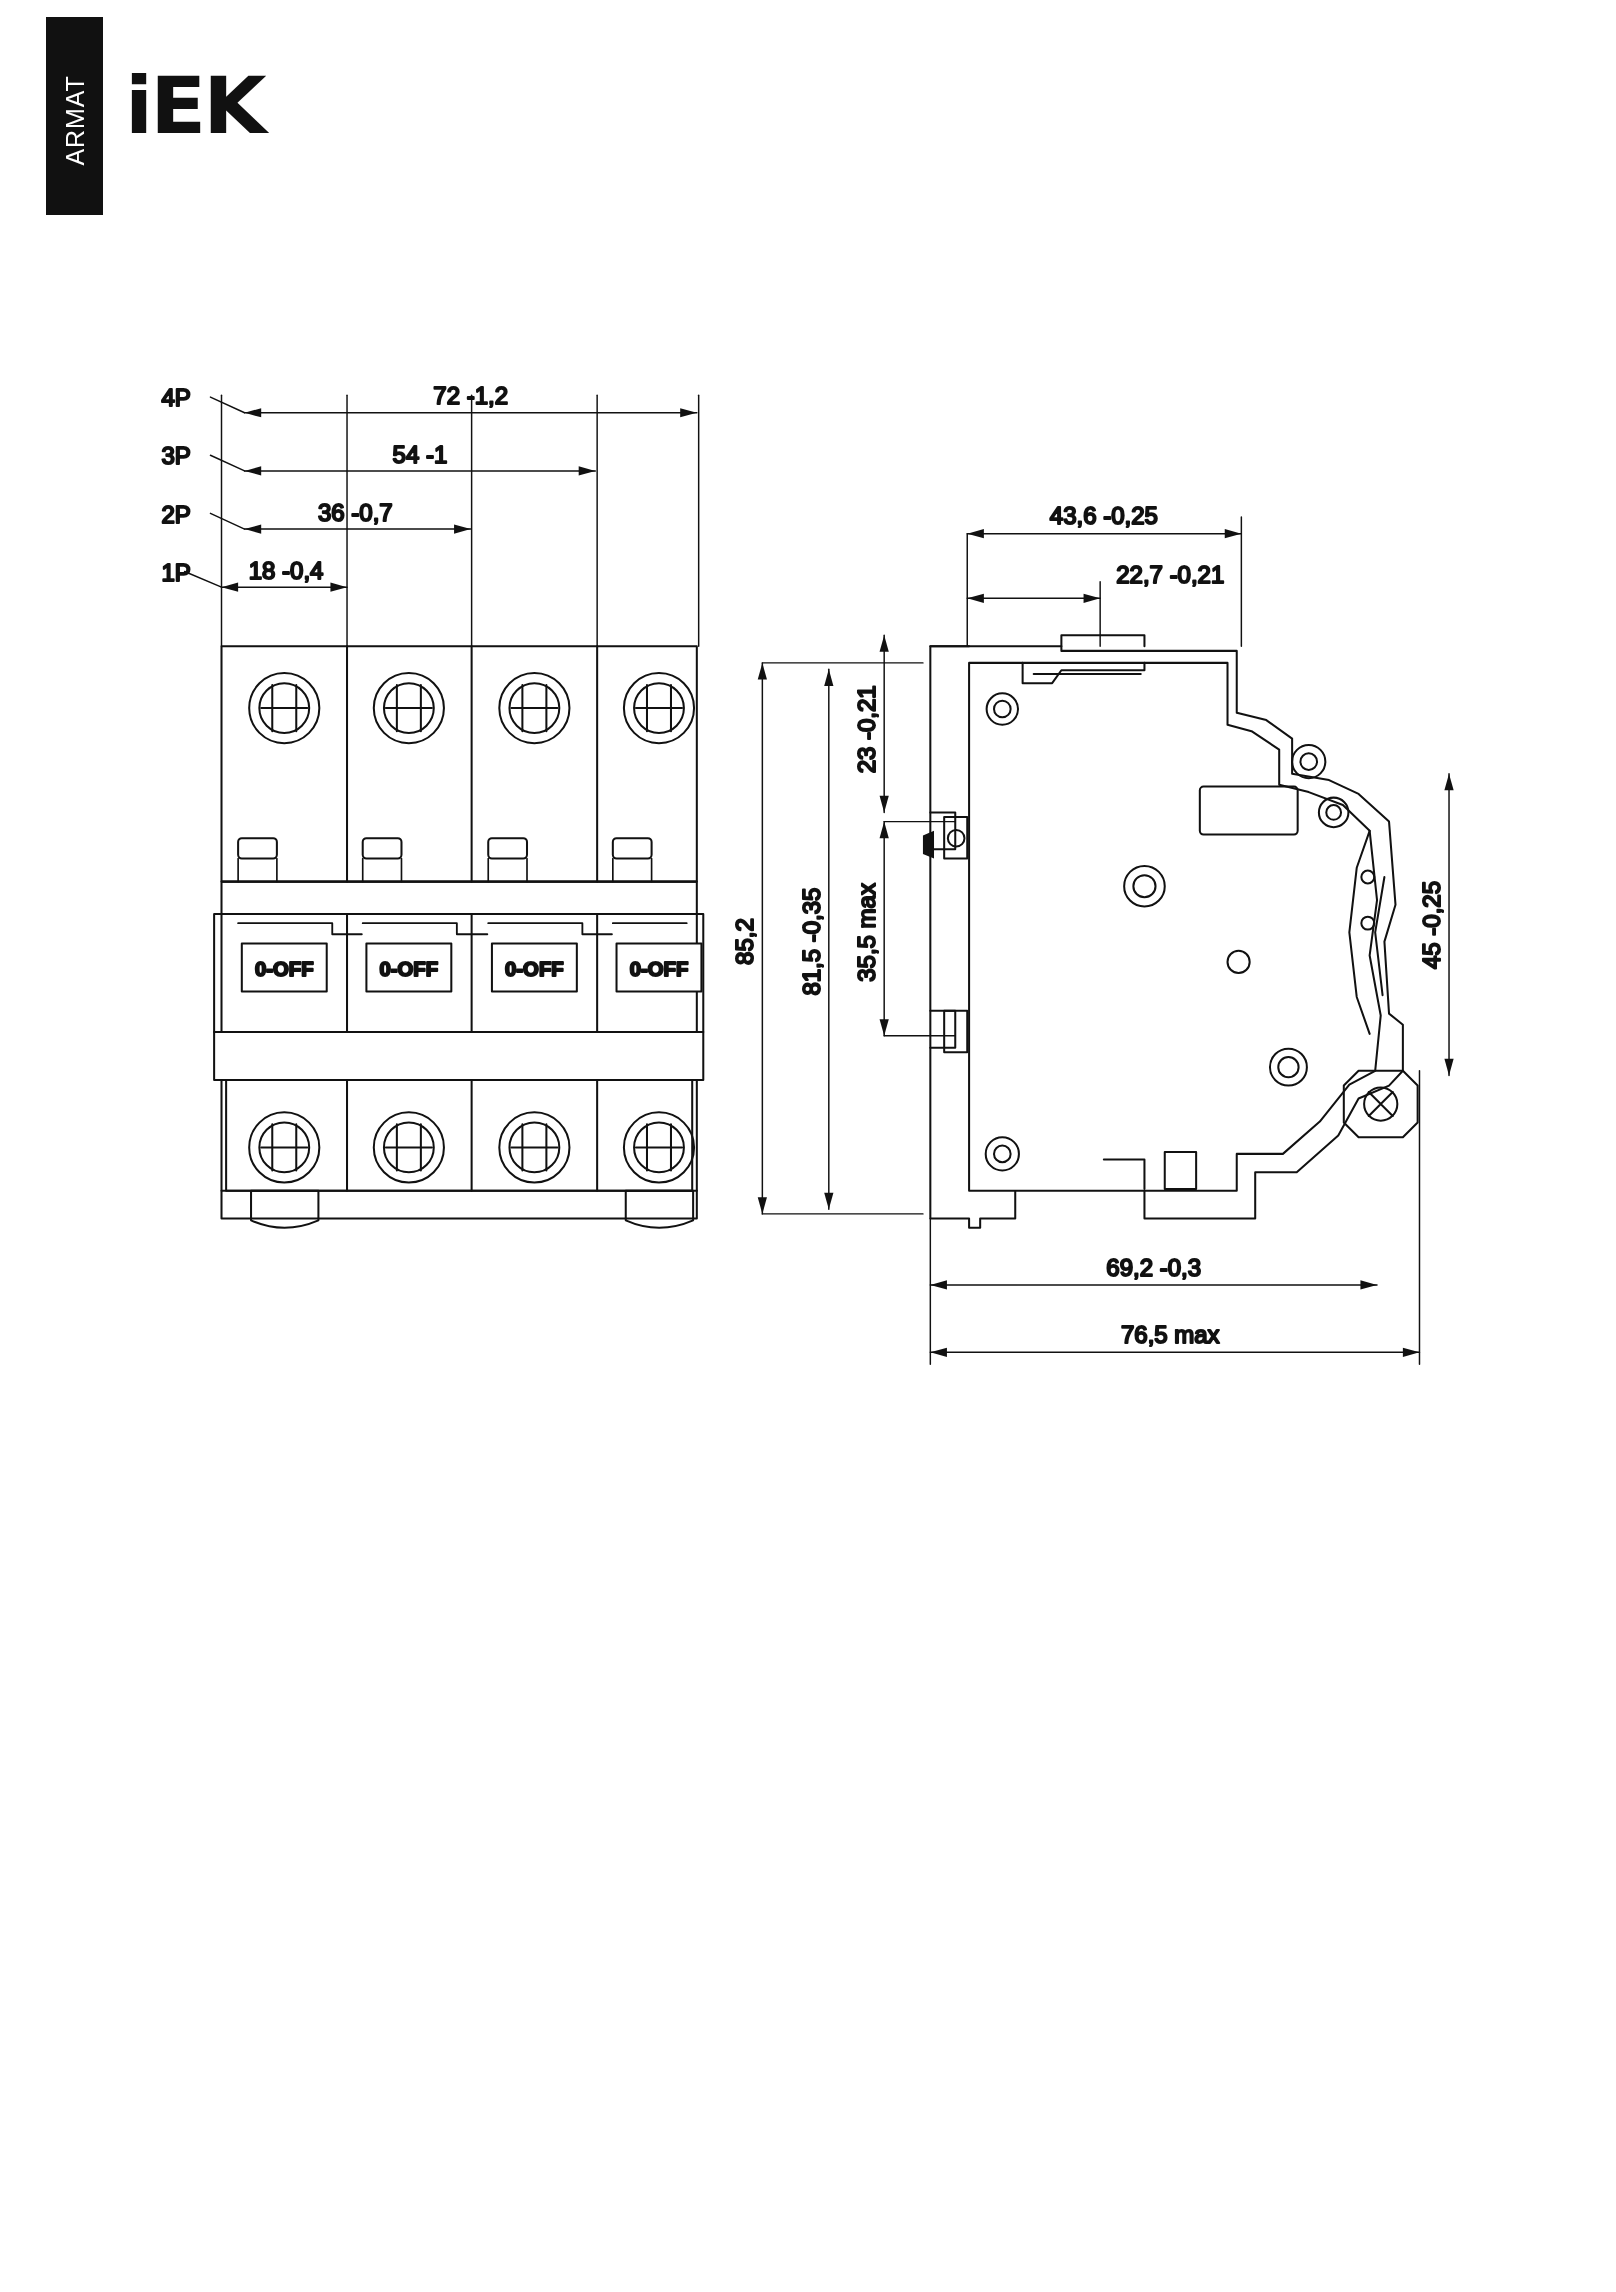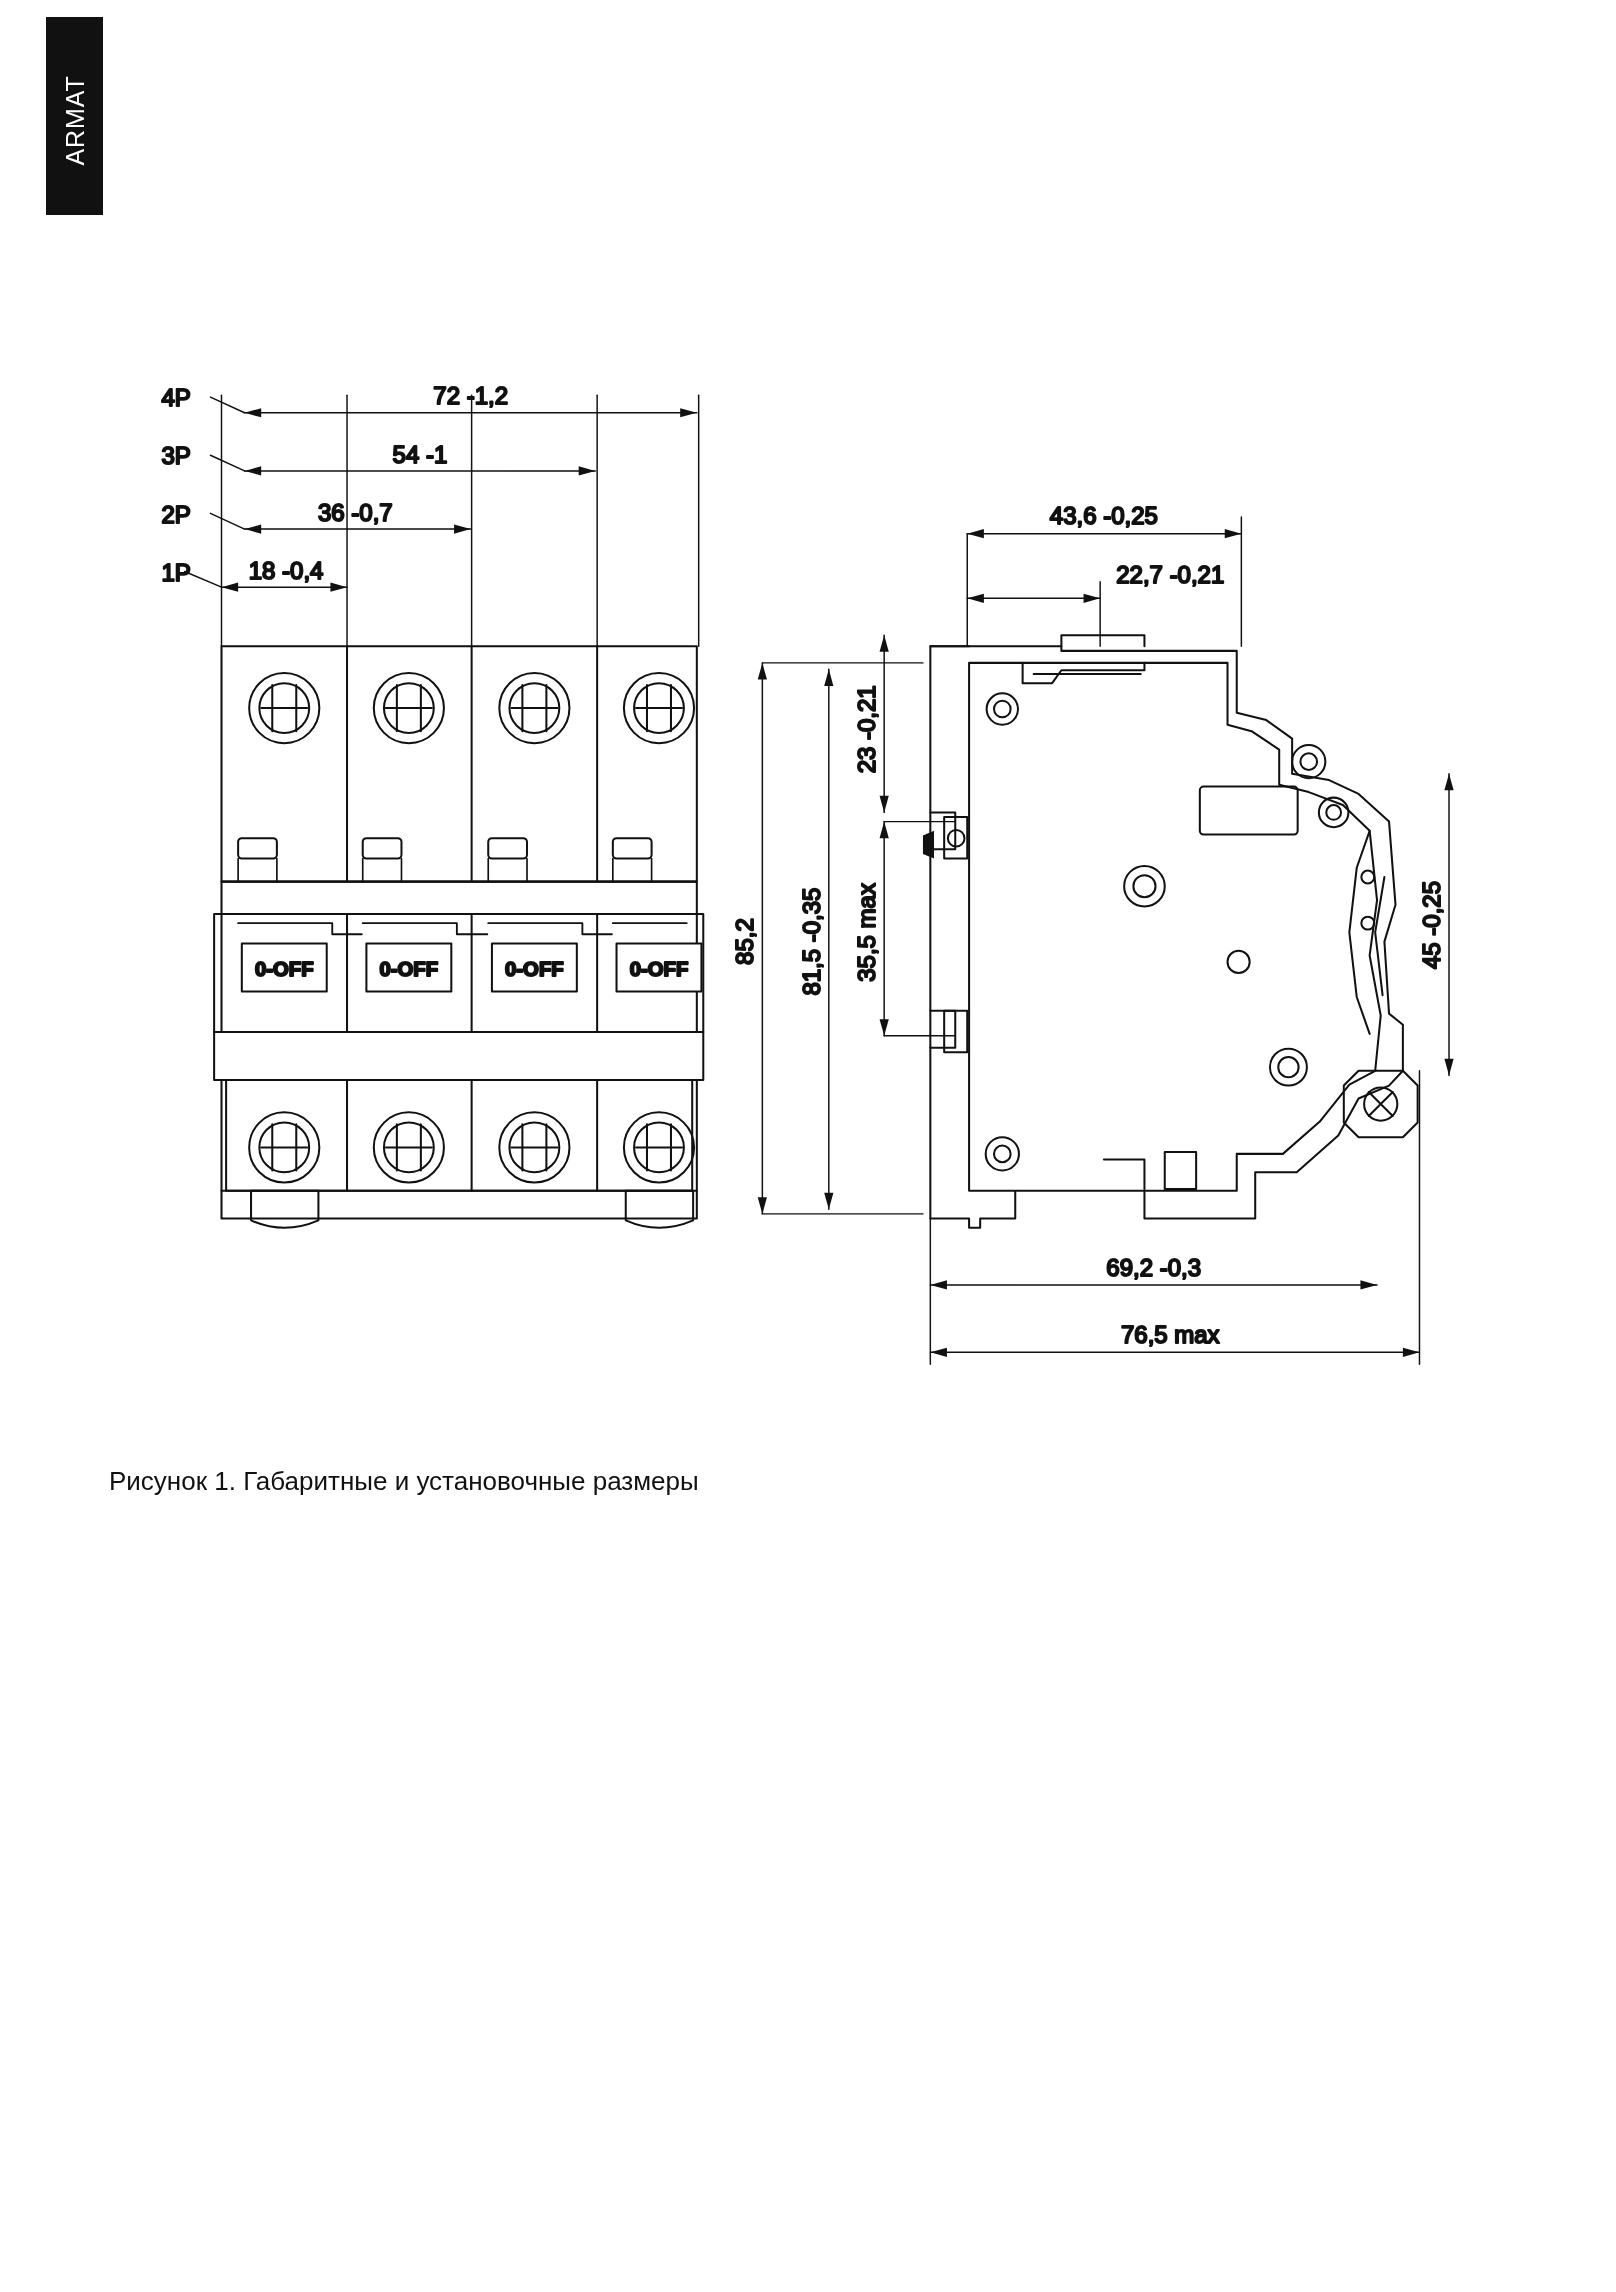--- a/index.html
+++ b/index.html
@@ -90,20 +90,23 @@
   }
 </style>
 </head>
 <body>
 
 <div class="page">
 
   <div class="brand-block"></div>
   <div class="brand-sidebar">
     <div class="brand-sidebar-text">ARMAT</div>
+  </div>
+  <div class="logo-box">
+    <div class="logo-text">iEK</div>
   </div>
 
   <svg class="drawing" viewBox="0 0 1752 2484">
     <g fill="none" stroke="#111111" stroke-width="2.2" stroke-linejoin="round" stroke-linecap="round">
 
       <g stroke-width="1.6">
         <line x1="240" y1="428" x2="240" y2="700"></line>
         <line x1="376" y1="428" x2="376" y2="700"></line>
         <line x1="511" y1="428" x2="511" y2="700"></line>
         <line x1="647" y1="428" x2="647" y2="700"></line>
@@ -360,16 +363,15 @@
 
       <path d="M1472,1160 L1520,1160 L1536,1176 L1536,1216 L1520,1232 L1472,1232 L1456,1216 L1456,1176 Z"></path>
       <circle cx="1496" cy="1196" r="18"></circle>
       <path d="M1483,1183 l26,26 M1509,1183 l-26,26"></path>
 
       <path d="M1150,700 L1150,688 L1240,688 L1240,700"></path>
 
     </g>
   </svg>
 
-  <div class="caption">Рисунок 1. Габаритные и установочные размеры</div>
 
 </div>
 
 
 </body></html>

